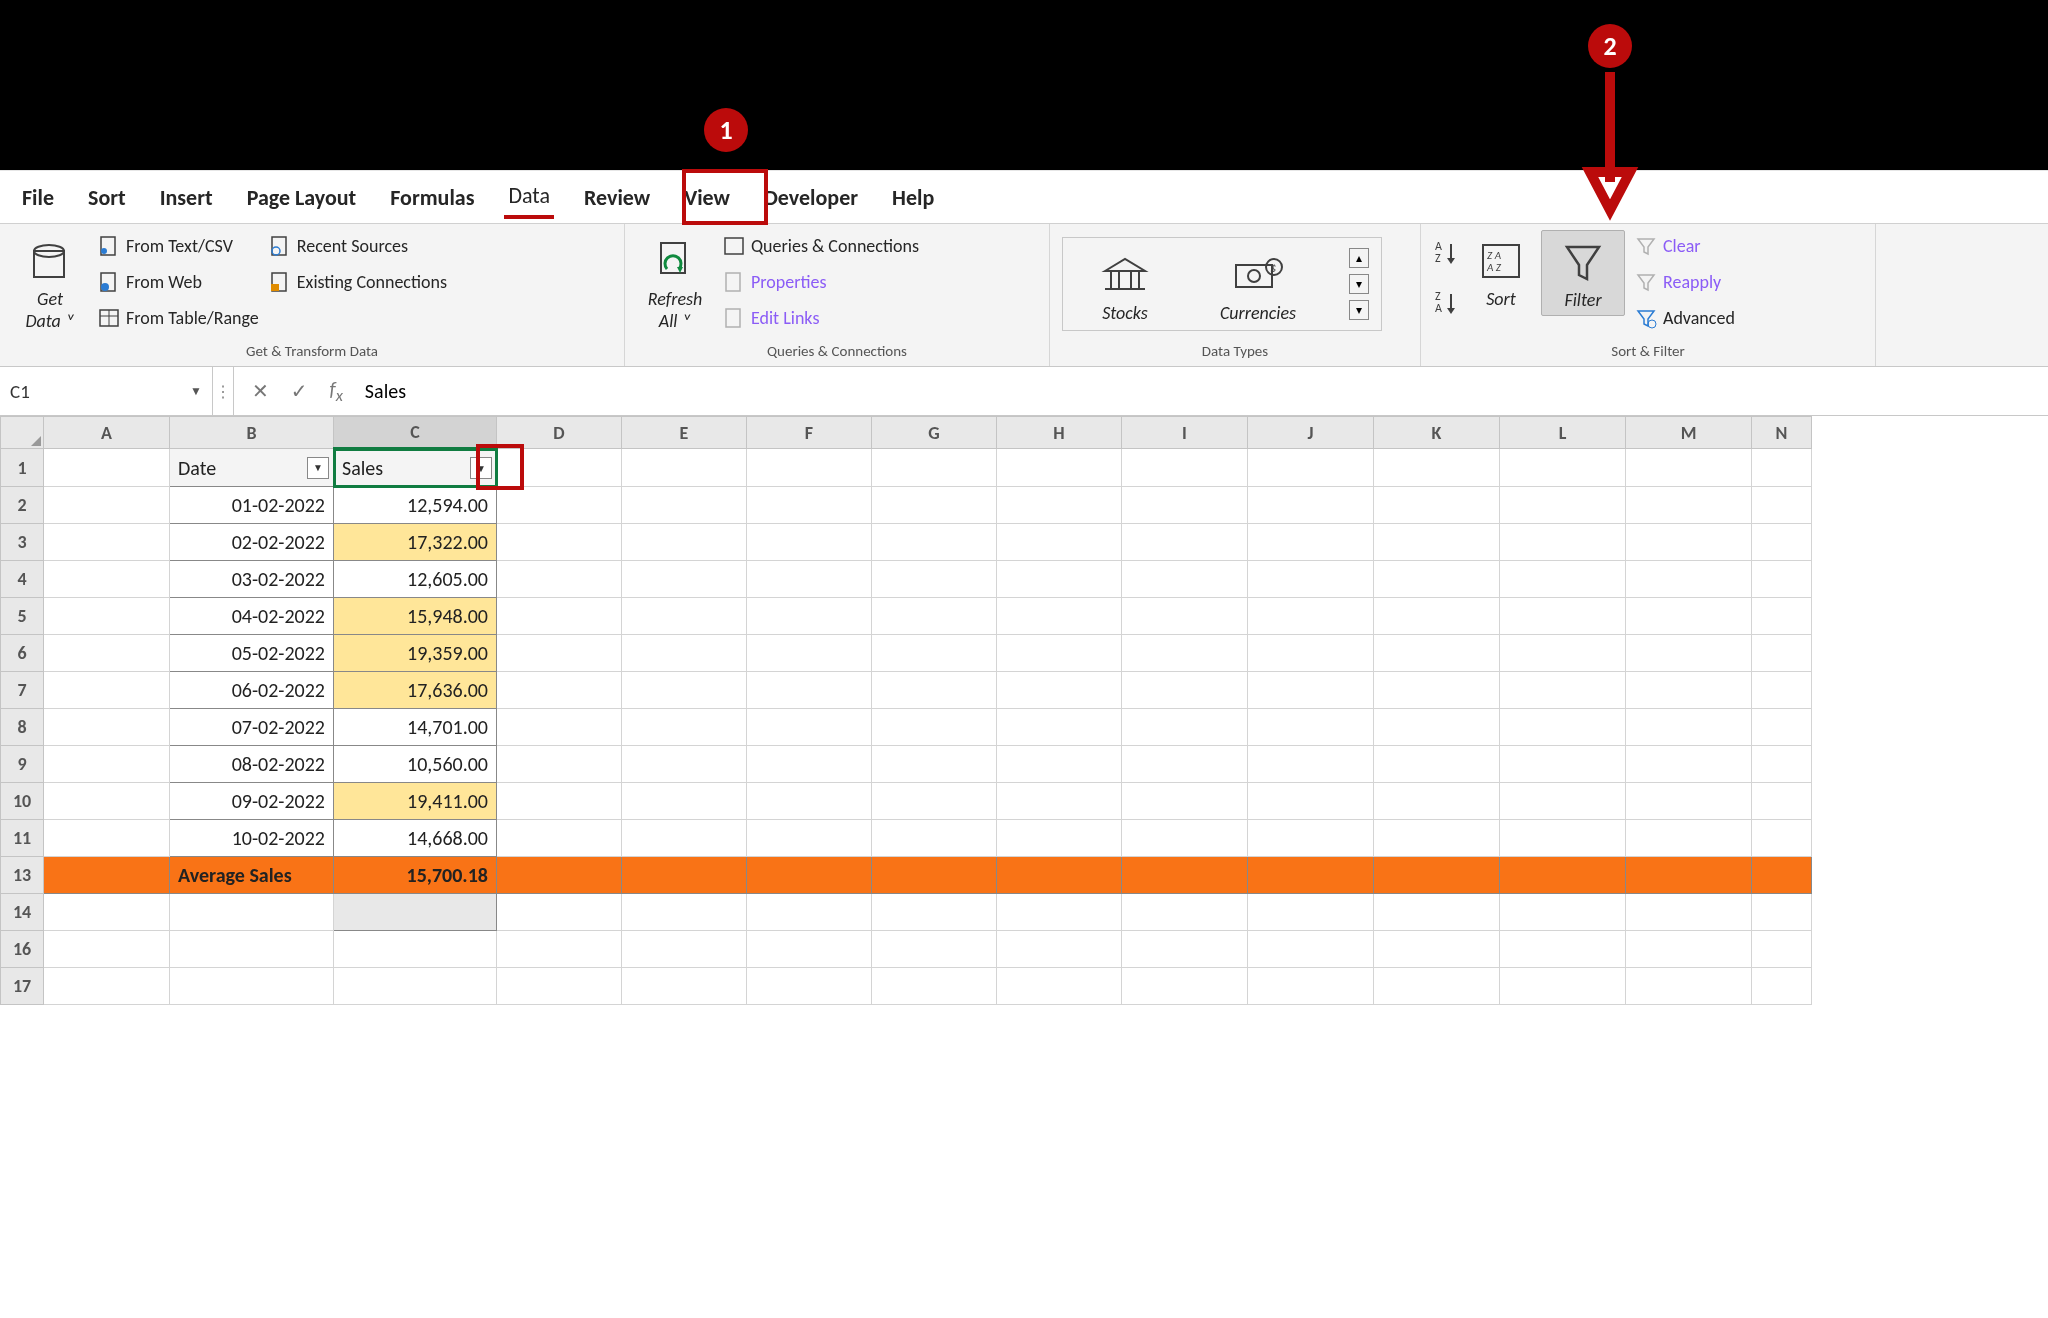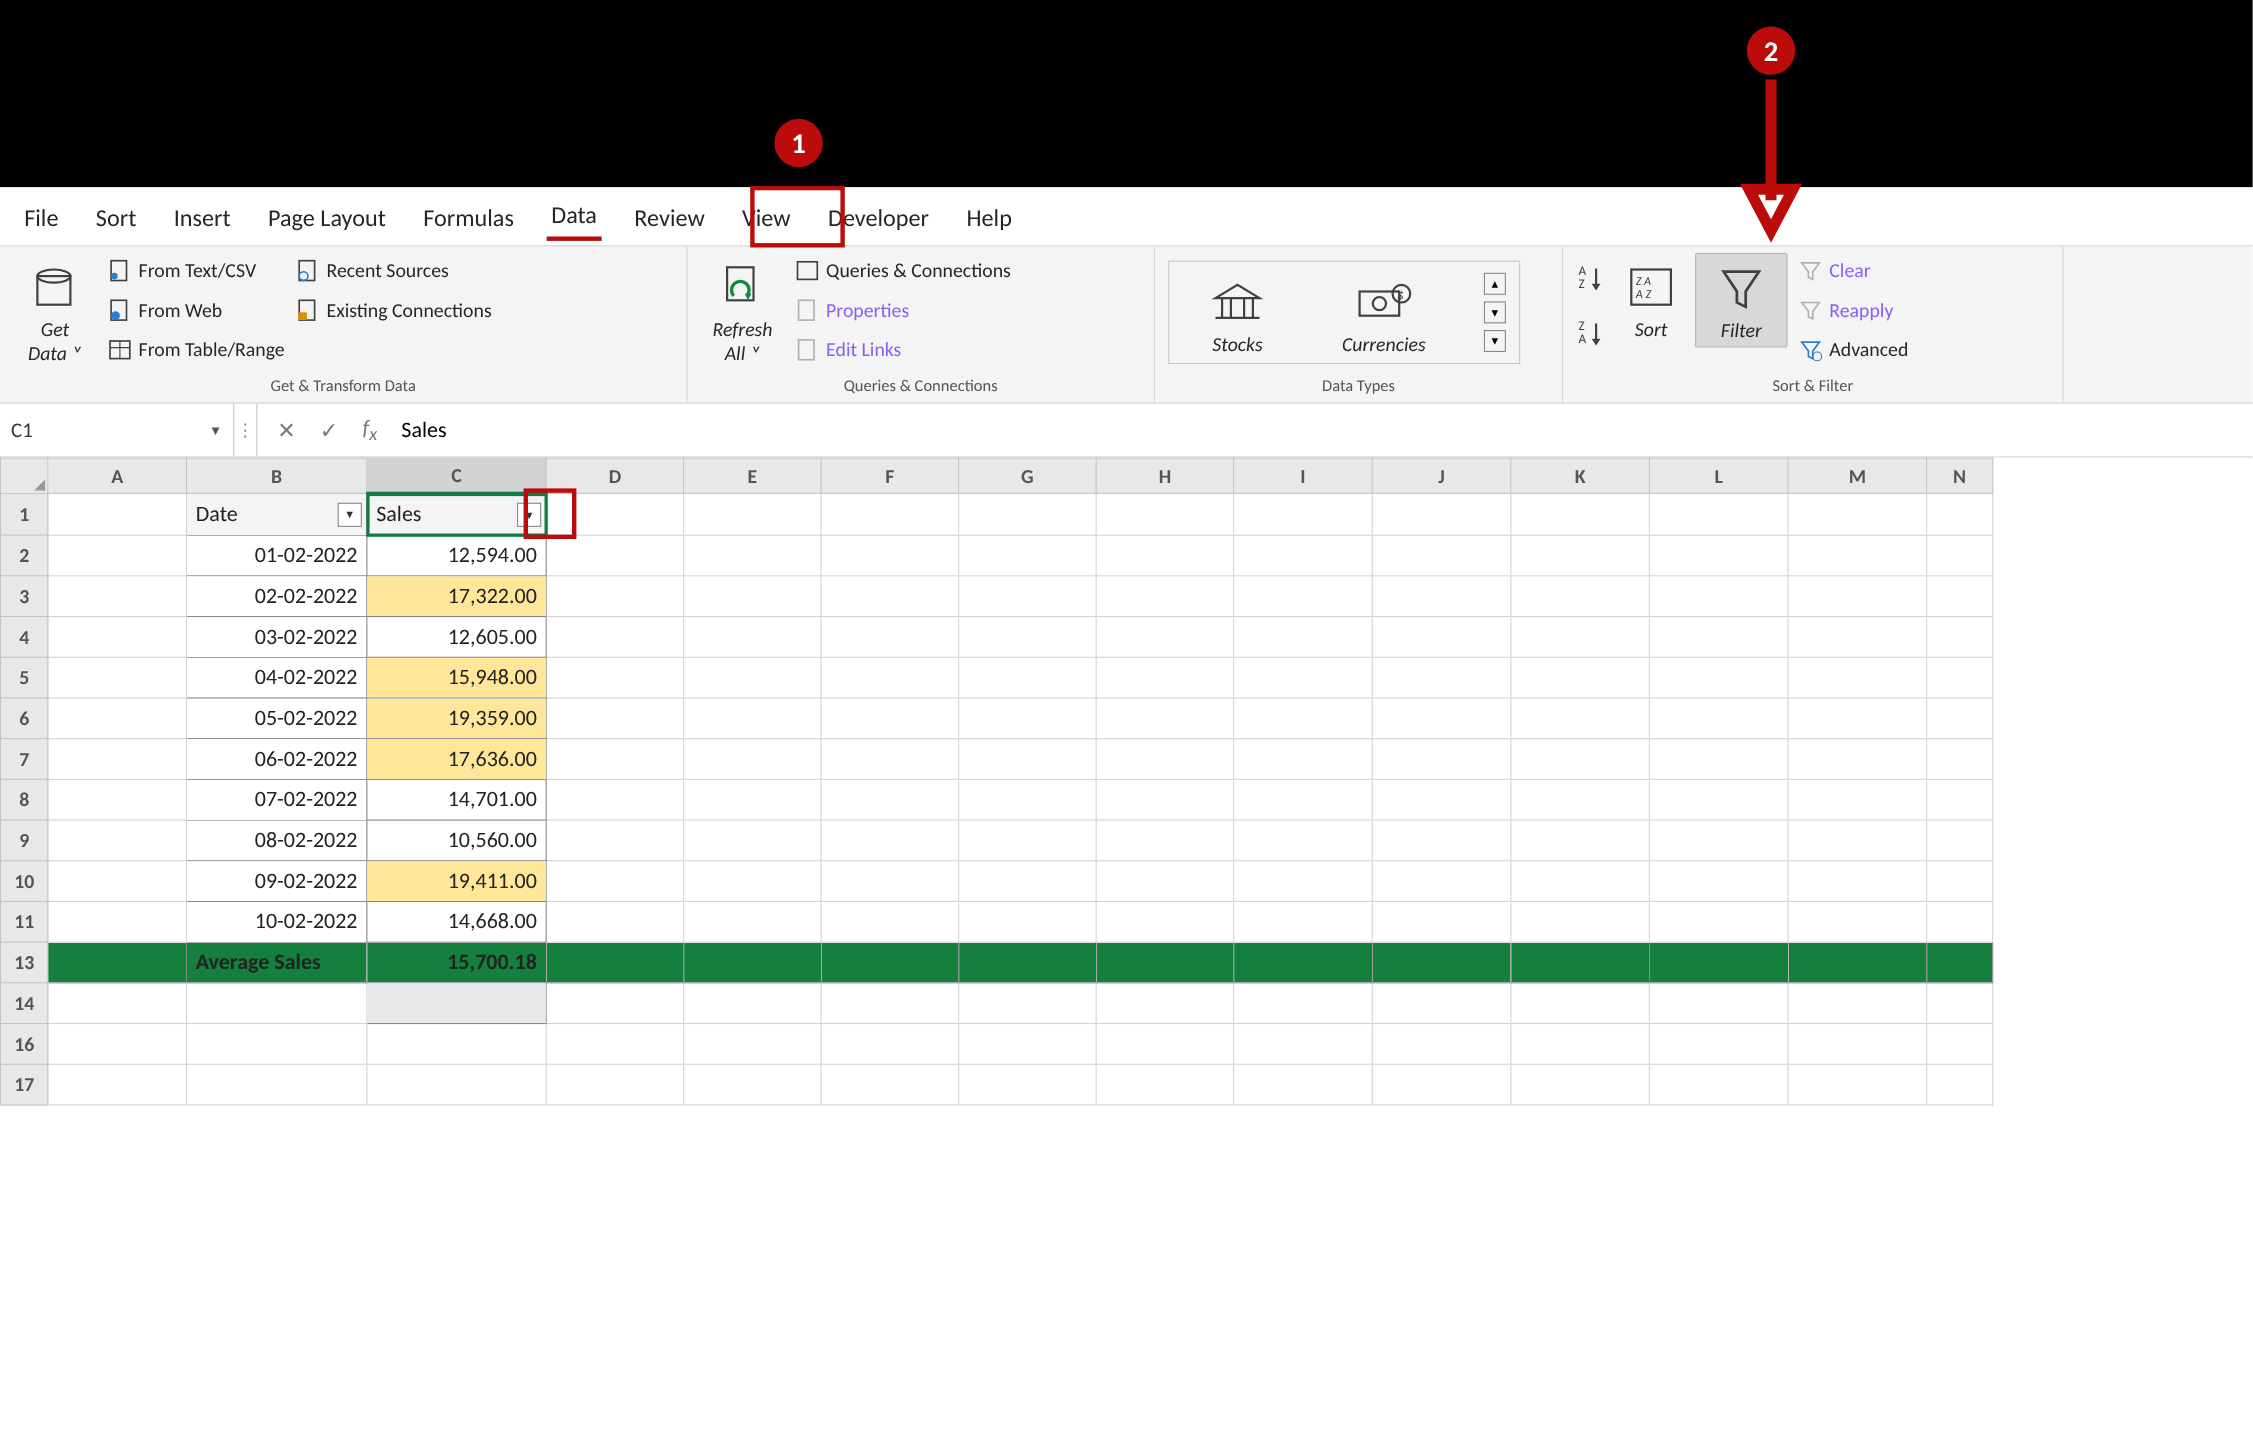--- a/index.html
+++ b/index.html
@@ -44,21 +44,21 @@
   padding: 0 18px;
   gap: 26px;
   border-bottom: 1px solid #d0d0d0;
   position: relative;
 }
 .tab {
   color: #262626;
   font-size: 22px;
   cursor: pointer;
   padding: 6px 4px;
-  font-weight: 400;
+  font-weight: 700;
 }
 .tab.active {
   font-weight: 400;
   border-bottom: 4px solid #bb0b0b;
 }
 .red-box {
   border: 4px solid #bb0b0b;
   position: absolute;
   z-index: 40;
   pointer-events: none;
@@ -220,21 +220,21 @@
 .header-cell .fdrop {
   position:absolute; right:4px; top:50%; transform: translateY(-50%);
   width:20px;height:20px;border:1px solid #888;background:#fff;
   display:flex;align-items:center;justify-content:center;font-size:10px;color:#333;
   cursor:pointer;
 }
 .data-cell { text-align:right; }
 .date-cell { text-align:right; border:1px solid #888 !important; background:#fff;}
 .sales-cell { border:1px solid #888 !important; }
 .hl { background:#ffe699; }
-.avg-row td, .sum-row td { background:#15803d; }
+.avg-row td, .sum-row td { background:#f97316; }
 .avg-row td { font-weight:700; border:1px solid #888 !important;}
 .sum-row td { border:1px solid #888 !important;}
 .selected-cell {
   outline: 3px solid #107c41;
   outline-offset: -2px;
 }
 </style>
 </head>
 <body>
 

